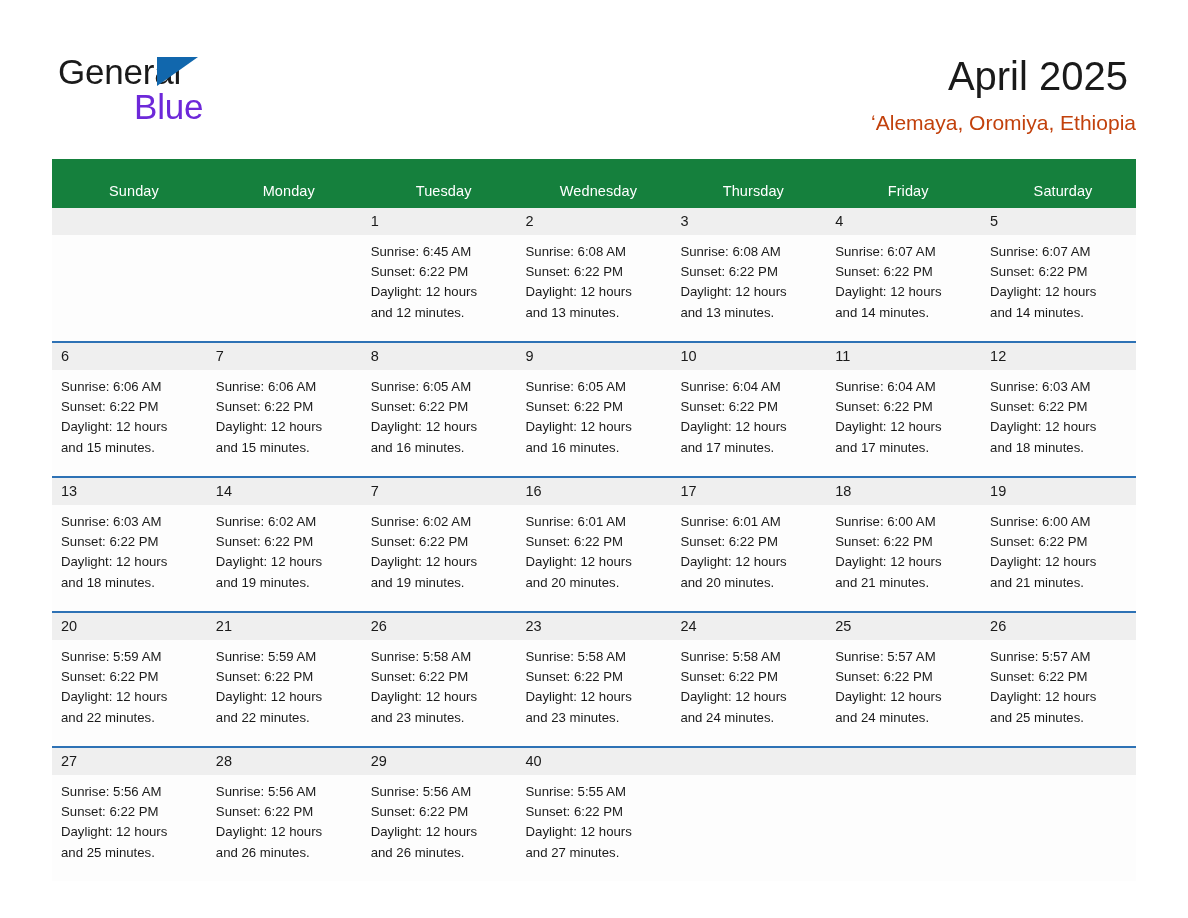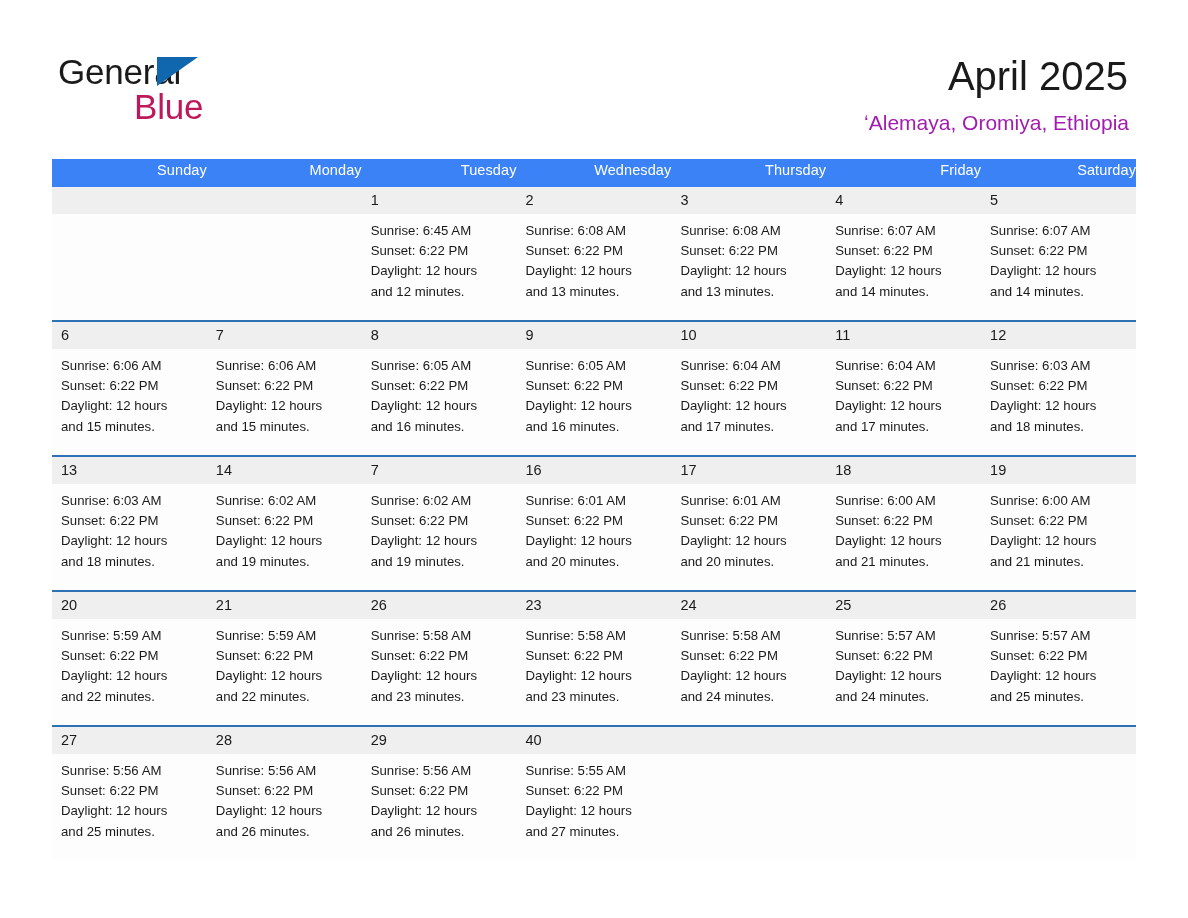--- a/index.html
+++ b/index.html
@@ -56,21 +56,21 @@
     height: 0;
     border-left: 41px solid #1167ad;
     border-bottom: 29px solid transparent;
   }
   .logo-blue {
     position: absolute;
     left: 76px;
     top: 35px;
     font-size: 35px;
     line-height: 40px;
-    color: #be185d;
+    color: #6d28d9;
     letter-spacing: -0.2px;
     font-family: "Liberation Sans", sans-serif;
   }
 
   .title-block {
     position: absolute;
     right: 0;
     top: 0;
     text-align: right;
   }
@@ -78,43 +78,43 @@
     font-size: 40px;
     line-height: 48px;
     color: #1a1a1a;
     font-weight: normal;
     margin: 8px;
     letter-spacing: 0px;
   }
   .location-title {
     font-size: 21px;
     line-height: 30px;
-    color: #a21caf;
-    margin: 6px 7px 0 0;
+    color: #c2410c;
+    margin: 6px 0 0 0;
     font-weight: normal;
   }
 
   
   .calendar {
     position: absolute;
     left: 52px;
     top: 159px;
     width: 1084px;
     border-collapse: collapse;
     table-layout: fixed;
   }
   .calendar col { width: 154.85px; }
 
   .calendar thead th {
-    background: #3b82f6;
+    background: #15803d;
     color: #ffffff;
     font-size: 14.5px;
     font-weight: normal;
-    text-align: right;
-    padding: 2px 0 8px 9px;
+    text-align: center;
+    padding: 23px 0 8px 9px;
     height: 18px;
     vertical-align: middle;
     letter-spacing: 0.1px;
   }
 
   .calendar tbody td {
     vertical-align: top;
     padding: 0;
     background: #fdfdfd;
     border-top: 2px solid #2e72b5;

